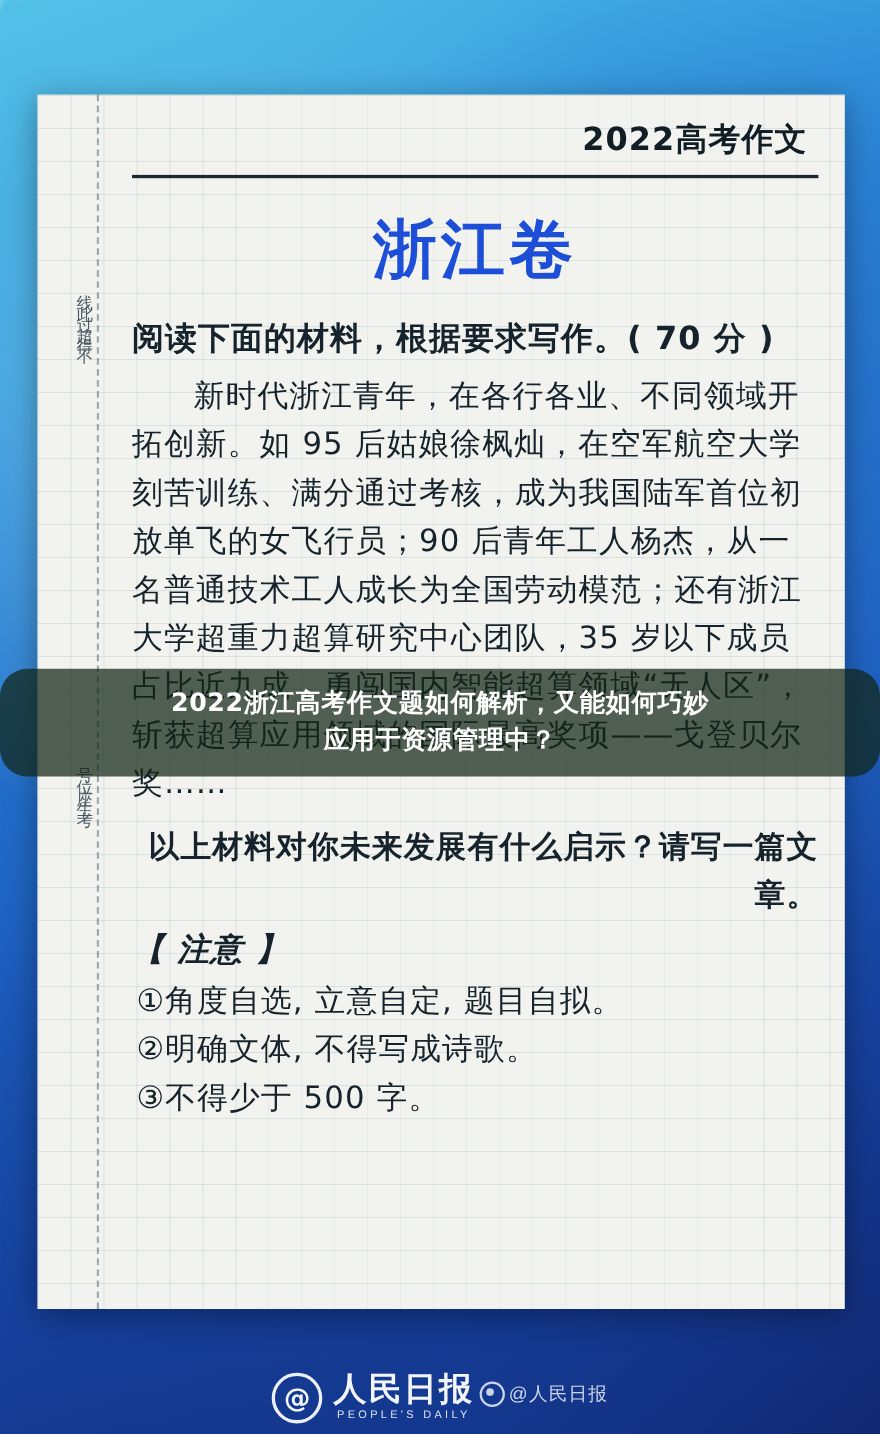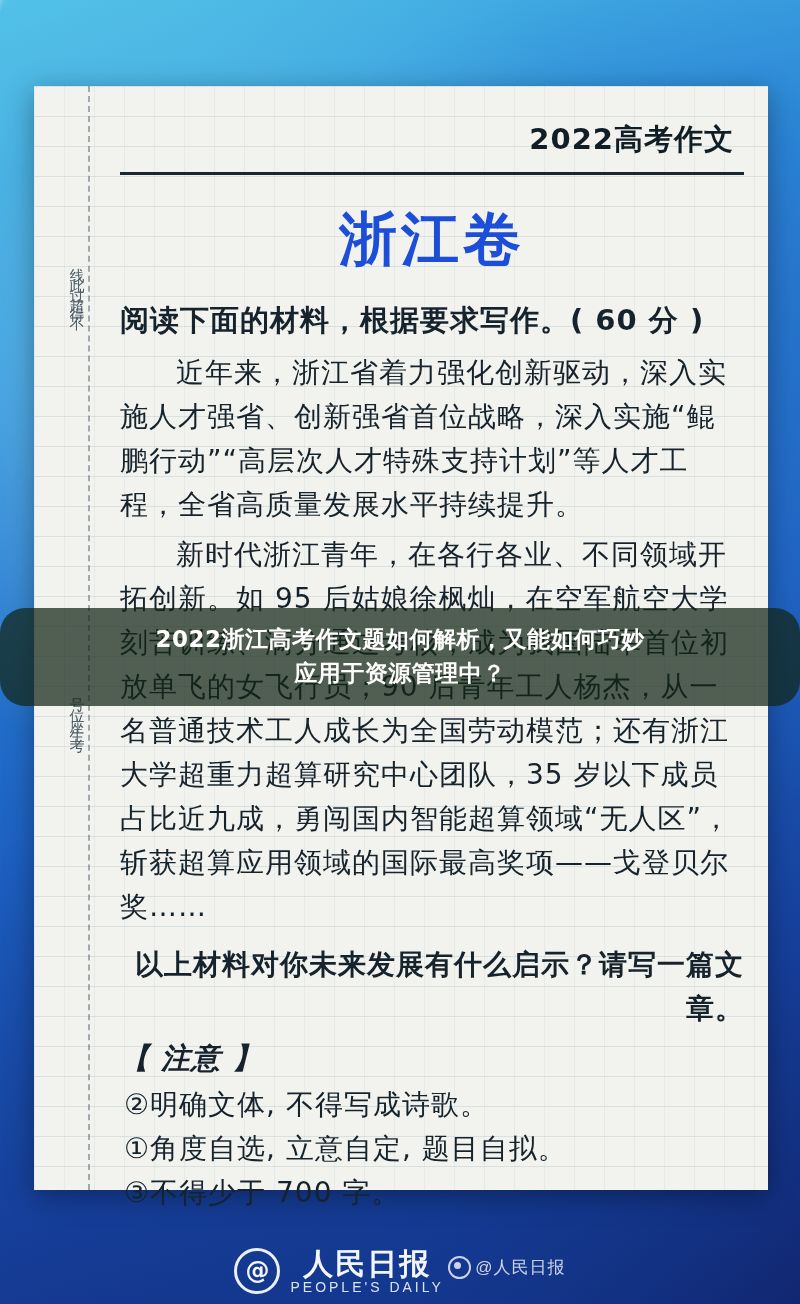--- a/index.html
+++ b/index.html
@@ -79,21 +79,21 @@
     font-family: "DejaVu Sans", sans-serif;
   }
   .margin-label.top { top: 170px; }
   .margin-label.bottom { top: 600px; }
 
   
   .content {
     position: absolute;
     left: 86px;
     right: 24px;
-    top: 18px;
+    top: 5px;
     color: #16232c;
     font-family: "DejaVu Sans", "Liberation Sans", sans-serif;
   }
   .doc-header {
     text-align: right;
     font-size: 29px;
     font-weight: 700;
     letter-spacing: 1px;
     padding-right: 10px;
     padding-top: 16px;
@@ -199,21 +199,21 @@
     text-align: center;
     color: rgba(255,255,255,0.95);
   }
   .logo-main {
     font-size: 30px;
     font-weight: 900;
     letter-spacing: 2px;
     line-height: 32px;
   }
   .logo-sub {
-    font-size: 14px;
+    font-size: 10px;
     letter-spacing: 3px;
     line-height: 14px;
     opacity: 0.9;
   }
   .weibo-row {
     margin-top: 6px;
     display: inline-flex;
     gap: 4px;
     color: rgba(255,255,255,0.78);
     font-size: 17px;
@@ -248,28 +248,27 @@
   <div class="paper">
     <div class="paper-lines"></div>
     <div class="margin-dash"></div>
     <div class="margin-label top">线此过超得不</div>
     <div class="margin-label bottom">号位座生考</div>
 
     <div class="content">
       <div class="doc-header">2022高考作文</div>
       <div class="header-rule"></div>
       <div class="doc-title">浙江卷</div>
-      <div class="prompt-line">阅读下面的材料，根据要求写作。( 60 分 )</div>
-      <div class="body-para">近年来，浙江省着力强化创新驱动，深入实施人才强省、创新强省首位战略，深入实施“鲲鹏行动”“高层次人才特殊支持计划”等人才工程，全省高质量发展水平持续提升。</div>
+      <div class="prompt-line">阅读下面的材料，根据要求写作。( 70 分 )</div>
       <div class="body-para">新时代浙江青年，在各行各业、不同领域开拓创新。如 95 后姑娘徐枫灿，在空军航空大学刻苦训练、满分通过考核，成为我国陆军首位初放单飞的女飞行员；90 后青年工人杨杰，从一名普通技术工人成长为全国劳动模范；还有浙江大学超重力超算研究中心团队，35 岁以下成员占比近九成，勇闯国内智能超算领域“无人区”，斩获超算应用领域的国际最高奖项——戈登贝尔奖……</div>
       <div class="question">以上材料对你未来发展有什么启示？请写一篇文章。</div>
       <div class="notice-title">【 注意 】</div>
+      <div class="notice-item">①角度自选, 立意自定, 题目自拟。</div>
       <div class="notice-item">②明确文体, 不得写成诗歌。</div>
-      <div class="notice-item">①角度自选, 立意自定, 题目自拟。</div>
-      <div class="notice-item">③不得少于 700 字。</div>
+      <div class="notice-item">③不得少于 500 字。</div>
     </div>
   </div>
 
   <div class="caption-banner">
     <div class="line">2022浙江高考作文题如何解析，又能如何巧妙</div>
     <div class="line">应用于资源管理中？</div>
   </div>
 
   <div class="logo-block">
     <div class="logo-row">

